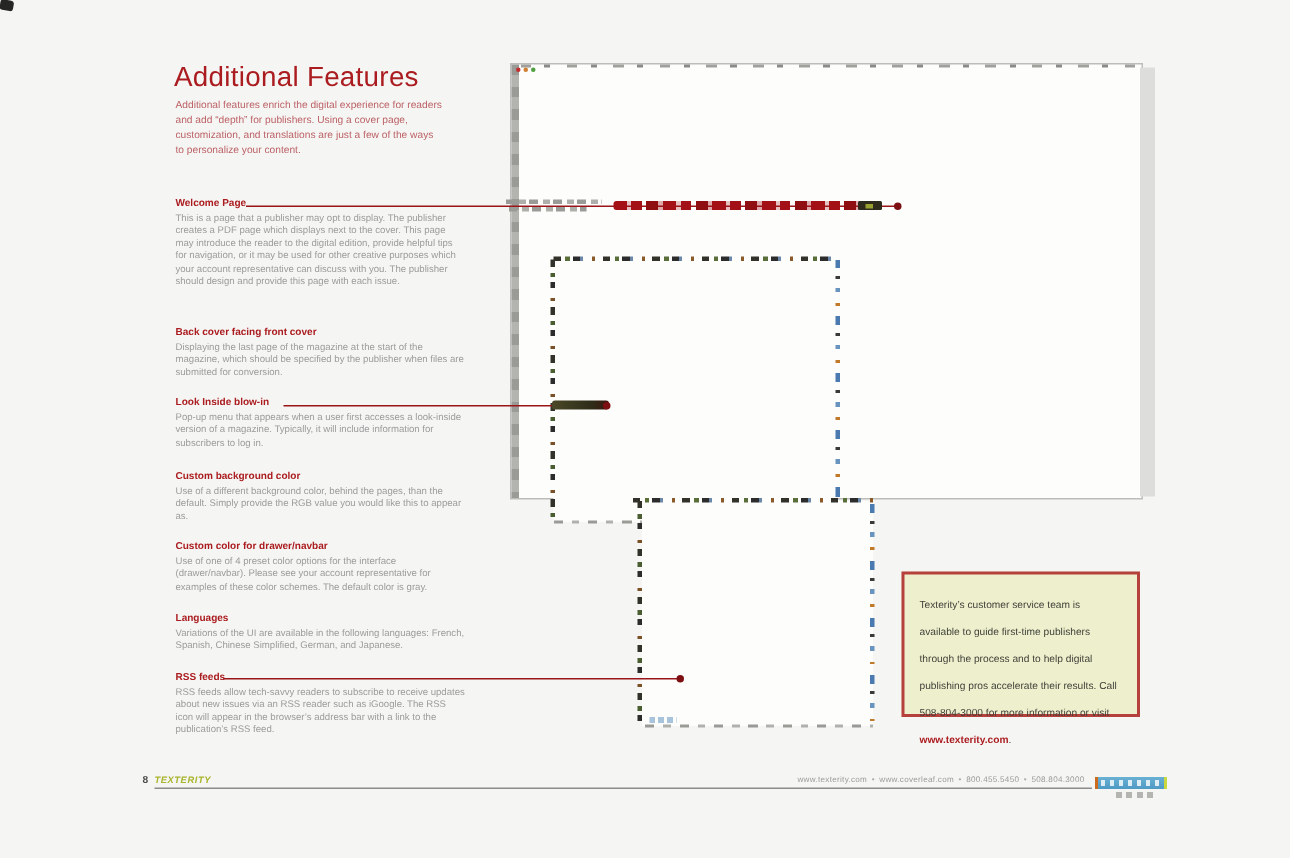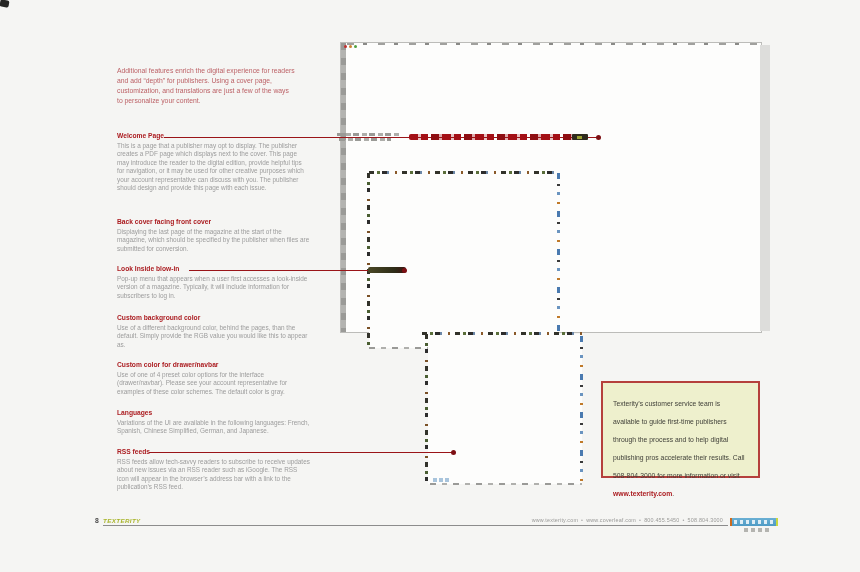--- a/index.html
+++ b/index.html
@@ -90,20 +90,21 @@
   </div>
 
   <div class="shot" id="shot-bot">
     <div class="nz nz-h" style="left:-6px;right:0;top:-2px;"></div>
     <div class="nz nz-v" style="left:-3px;top:0;bottom:0;"></div>
     <div class="nz nz-v-blue" style="right:-1px;top:2px;bottom:2px;"></div>
     <div class="nz nz-h-lite" style="left:2px;right:0;bottom:-1px;"></div>
   </div>
   <div id="blue-smudge"></div>
 
+  <div class="page-title">Additional Features</div>
   <div class="intro">Additional features enrich the digital experience for readers and add “depth” for publishers. Using a cover page, customization, and translations are just a few of the ways to personalize your content.</div>
 
   <div class="section" id="s0">
     <div class="hd">Welcome Page</div>
     <p class="bd">This is a page that a publisher may opt to display. The publisher creates a PDF page which displays next to the cover. This page may introduce the reader to the digital edition, provide helpful tips for navigation, or it may be used for other creative purposes which your account representative can discuss with you. The publisher should design and provide this page with each issue.</p>
   </div>
   <div class="section" id="s1">
     <div class="hd">Back cover facing front cover</div>
     <p class="bd">Displaying the last page of the magazine at the start of the magazine, which should be specified by the publisher when files are submitted for conversion.</p>
   </div>

